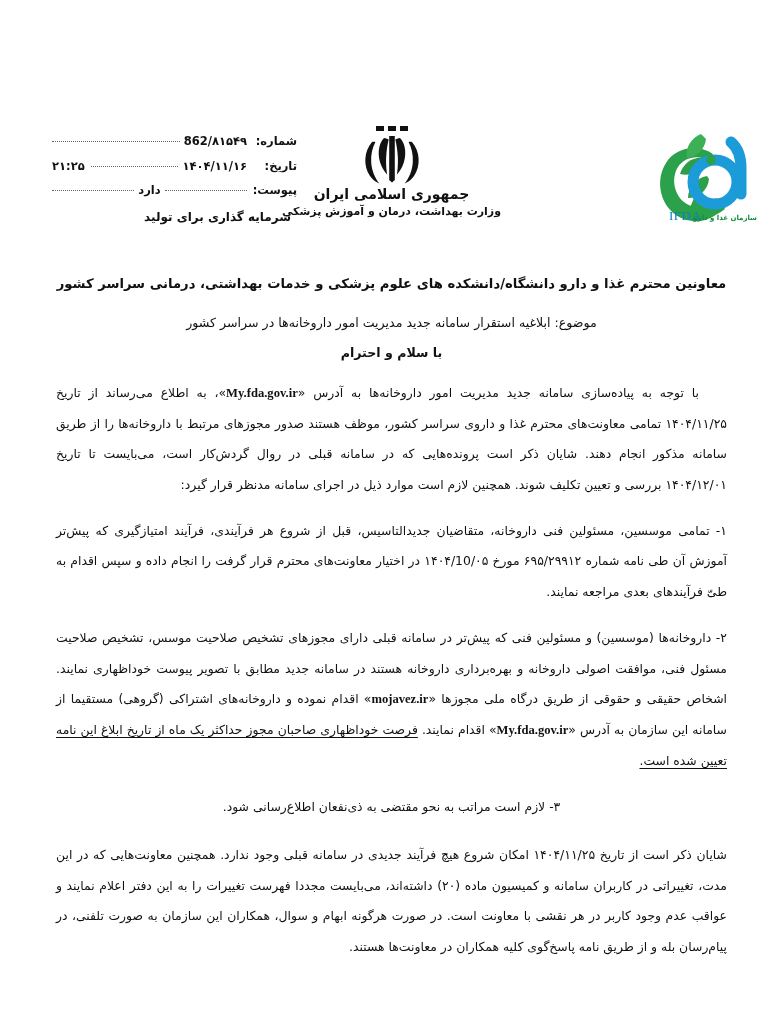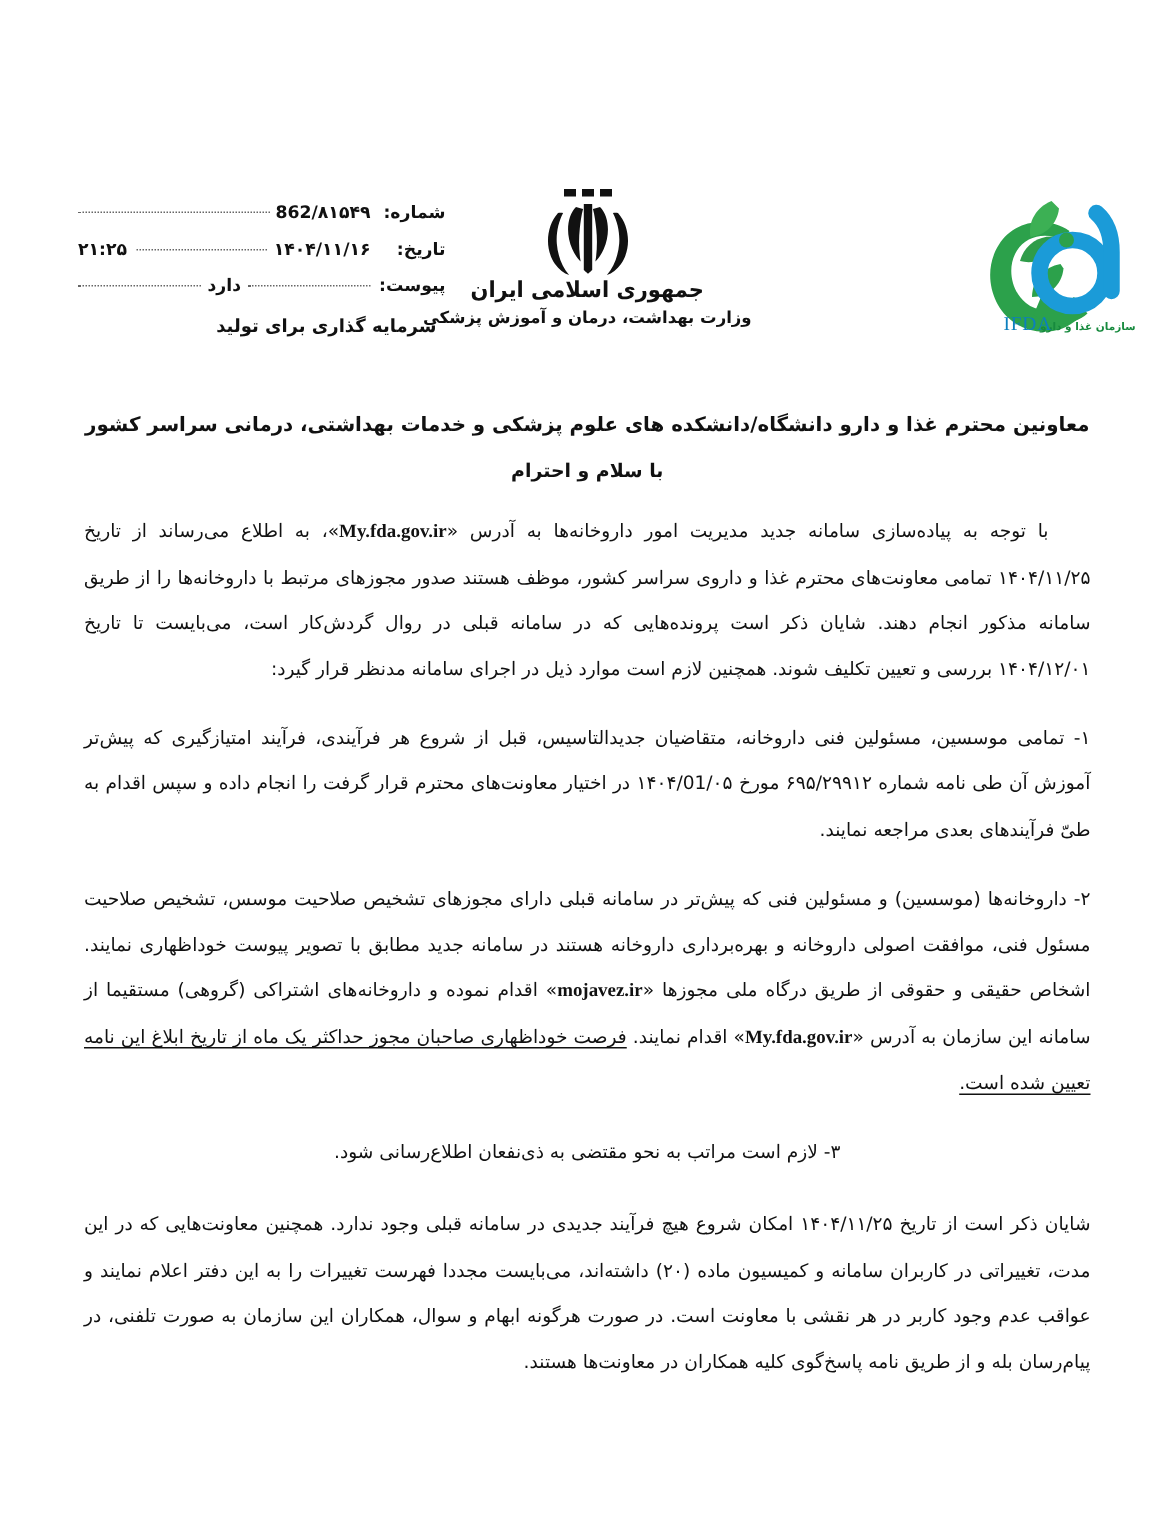--- a/index.html
+++ b/index.html
@@ -193,28 +193,29 @@
       </span>
       <div class="ifda-txt">سازمان غذا و دارو</div>
       <div class="ifda-latin">IFDA</div>
     </div>
   </div>
 
   <div class="content">
 
     <div class="addressee">معاونین محترم غذا و دارو دانشگاه/دانشکده های علوم پزشکی و خدمات بهداشتی، درمانی سراسر کشور</div>
 
+    <div class="subject">موضوع: ابلاغیه استقرار سامانه جدید مدیریت امور داروخانه‌ها در سراسر کشور</div>
 
     <div class="greeting">با سلام و احترام</div>
 
     <p class="para first">
       <span>با توجه به پیاده‌سازی سامانه جدید مدیریت امور داروخانه‌ها به آدرس «</span><span class="lat">My.fda.gov.ir</span><span>»، به اطلاع می‌رساند از تاریخ ۱۴۰۴/۱۱/۲۵ تمامی معاونت‌های محترم غذا و داروی سراسر کشور، موظف هستند صدور مجوزهای مرتبط با داروخانه‌ها را از طریق سامانه مذکور انجام دهند. شایان ذکر است پرونده‌هایی که در سامانه قبلی در روال گردش‌کار است، می‌بایست تا تاریخ ۱۴۰۴/۱۲/۰۱ بررسی و تعیین تکلیف شوند. همچنین لازم است موارد ذیل در اجرای سامانه مدنظر قرار گیرد:</span>
     </p>
 
-    <p class="item">۱- تمامی موسسین، مسئولین فنی داروخانه، متقاضیان جدیدالتاسیس، قبل از شروع هر فرآیندی، فرآیند امتیازگیری که پیش‌تر آموزش آن طی نامه شماره ۶۹۵/۲۹۹۱۲ مورخ ۱۴۰۴/01/۰۵ در اختیار معاونت‌های محترم قرار گرفت را انجام داده و سپس اقدام به طیّ فرآیندهای بعدی مراجعه نمایند.</p>
+    <p class="item">۱- تمامی موسسین، مسئولین فنی داروخانه، متقاضیان جدیدالتاسیس، قبل از شروع هر فرآیندی، فرآیند امتیازگیری که پیش‌تر آموزش آن طی نامه شماره ۶۹۵/۲۹۹۱۲ مورخ ۱۴۰۴/10/۰۵ در اختیار معاونت‌های محترم قرار گرفت را انجام داده و سپس اقدام به طیّ فرآیندهای بعدی مراجعه نمایند.</p>
 
     <p class="item">
       <span>۲- داروخانه‌ها (موسسین) و مسئولین فنی که پیش‌تر در سامانه قبلی دارای مجوزهای تشخیص صلاحیت موسس، تشخیص صلاحیت مسئول فنی، موافقت اصولی داروخانه و بهره‌برداری داروخانه هستند در سامانه جدید مطابق با تصویر پیوست خوداظهاری نمایند. اشخاص حقیقی و حقوقی از طریق درگاه ملی مجوزها «</span><span class="lat">mojavez.ir</span><span>» اقدام نموده و داروخانه‌های اشتراکی (گروهی) مستقیما از سامانه این سازمان به آدرس «</span><span class="lat">My.fda.gov.ir</span><span>» اقدام نمایند. </span><span class="u">فرصت خوداظهاری صاحبان مجوز حداکثر یک ماه از تاریخ ابلاغ این نامه تعیین شده است.</span>
     </p>
 
     <p class="item item-3">۳- لازم است مراتب به نحو مقتضی به ذی‌نفعان اطلاع‌رسانی شود.</p>
 
     <p class="para">شایان ذکر است از تاریخ ۱۴۰۴/۱۱/۲۵ امکان شروع هیچ فرآیند جدیدی در سامانه قبلی وجود ندارد. همچنین معاونت‌هایی که در این مدت، تغییراتی در کاربران سامانه و کمیسیون ماده (۲۰) داشته‌اند، می‌بایست مجددا فهرست تغییرات را به این دفتر اعلام نمایند و عواقب عدم وجود کاربر در هر نقشی با معاونت است. در صورت هرگونه ابهام و سوال، همکاران این سازمان به صورت تلفنی، در پیام‌رسان بله و از طریق نامه پاسخ‌گوی کلیه همکاران در معاونت‌ها هستند.</p>
   </div>
 

